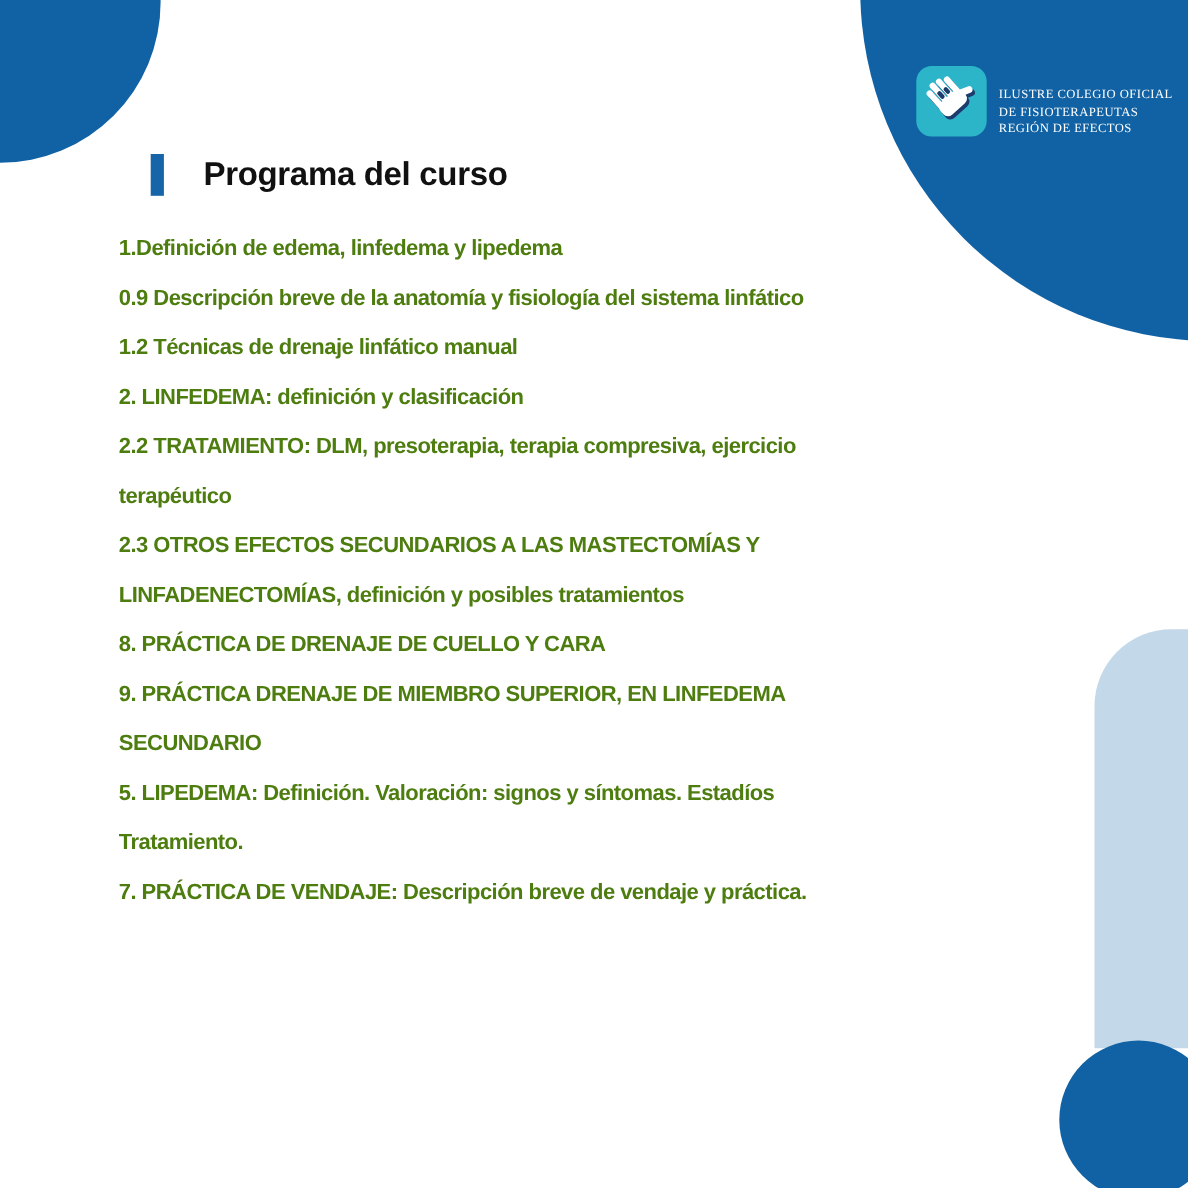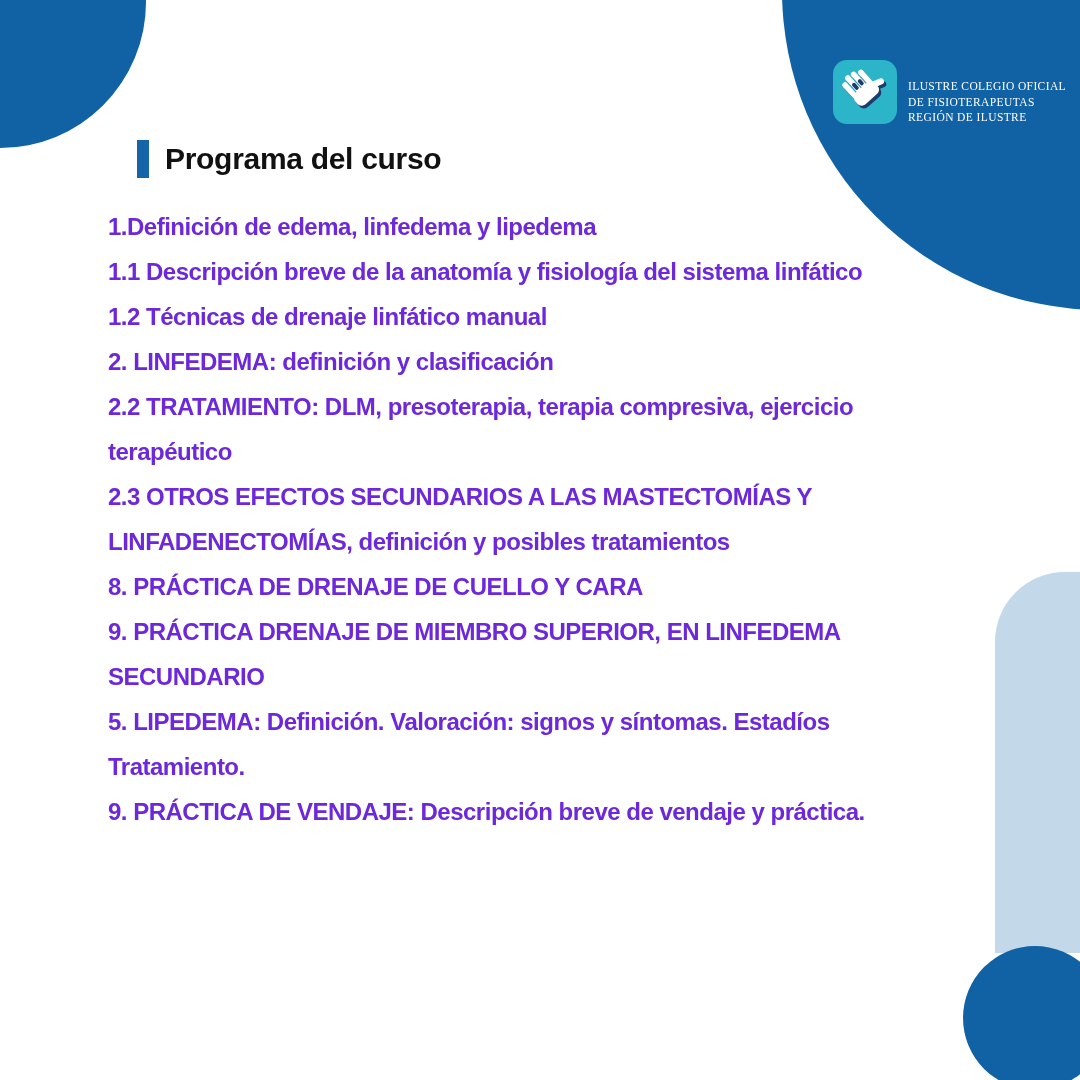--- a/index.html
+++ b/index.html
@@ -37,37 +37,37 @@
   .org { margin-left: 11px; padding-top: 19px; }
   .org-line {
     color: #ffffff;
     font-family: "Liberation Serif", serif;
     font-size: 11.5px;
     line-height: 15.5px;
     letter-spacing: 0.4px;
     white-space: nowrap;
   }
   
-  .title-row { position: absolute; left: 137px; top: 140px; display: flex; align-items: center; }
+  .title-row { position: absolute; left: 137px; top: 140px; display: flex; align-items: center; gap: 20px; }
   .title-bar { width: 12px; height: 38px; background: #1565a8; margin-right: 16px; }
   .title {
     margin: 0;
     font-size: 30px;
     font-weight: 700;
     color: #111111;
     letter-spacing: -0.3px;
     line-height: 38px;
   }
   
   .program { position: absolute; left: 108px; top: 204px; width: 880px; }
   .item {
     margin: 0;
-    font-size: 24px;
+    font-size: 20px;
     font-weight: 700;
-    color: #6d28d9;
+    color: #4d7c0f;
     line-height: 45px;
     letter-spacing: -0.5px;
     white-space: pre-line;
   }
 </style>
 </head>
 <body>
 
 <div class="canvas">
 
@@ -100,39 +100,39 @@
 
         <g transform="rotate(-42 50 50)" fill="#1d3c6d">
           <rect x="40.5" y="24" width="7" height="14" rx="3"></rect>
           <rect x="52.5" y="26" width="7" height="12" rx="3"></rect>
         </g>
       </svg>
     </div>
     <div class="org">
       <div class="org-line">ILUSTRE COLEGIO OFICIAL</div>
       <div class="org-line">DE FISIOTERAPEUTAS</div>
-      <div class="org-line">REGIÓN DE ILUSTRE</div>
+      <div class="org-line">REGIÓN DE EFECTOS</div>
     </div>
   </div>
 
   <div class="title-row">
     <div class="title-bar"></div>
     <h1 class="title">Programa del curso</h1>
   </div>
 
   <div class="program">
     <p class="item">1.Definición de edema, linfedema y lipedema</p>
-    <p class="item">1.1 Descripción breve de la anatomía y fisiología del sistema linfático</p>
+    <p class="item">0.9 Descripción breve de la anatomía y fisiología del sistema linfático</p>
     <p class="item">1.2 Técnicas de drenaje linfático manual</p>
     <p class="item">2. LINFEDEMA: definición y clasificación</p>
     <p class="item">2.2 TRATAMIENTO: DLM, presoterapia, terapia compresiva, ejercicio
 terapéutico</p>
     <p class="item">2.3 OTROS EFECTOS SECUNDARIOS A LAS MASTECTOMÍAS Y
 LINFADENECTOMÍAS, definición y posibles tratamientos</p>
     <p class="item">8. PRÁCTICA DE DRENAJE DE CUELLO Y CARA</p>
     <p class="item">9. PRÁCTICA DRENAJE DE MIEMBRO SUPERIOR, EN LINFEDEMA
 SECUNDARIO</p>
     <p class="item">5. LIPEDEMA: Definición. Valoración: signos y síntomas. Estadíos
 Tratamiento.</p>
-    <p class="item">9. PRÁCTICA DE VENDAJE: Descripción breve de vendaje y práctica.</p>
+    <p class="item">7. PRÁCTICA DE VENDAJE: Descripción breve de vendaje y práctica.</p>
   </div>
 
 </div>
 
 </body></html>

